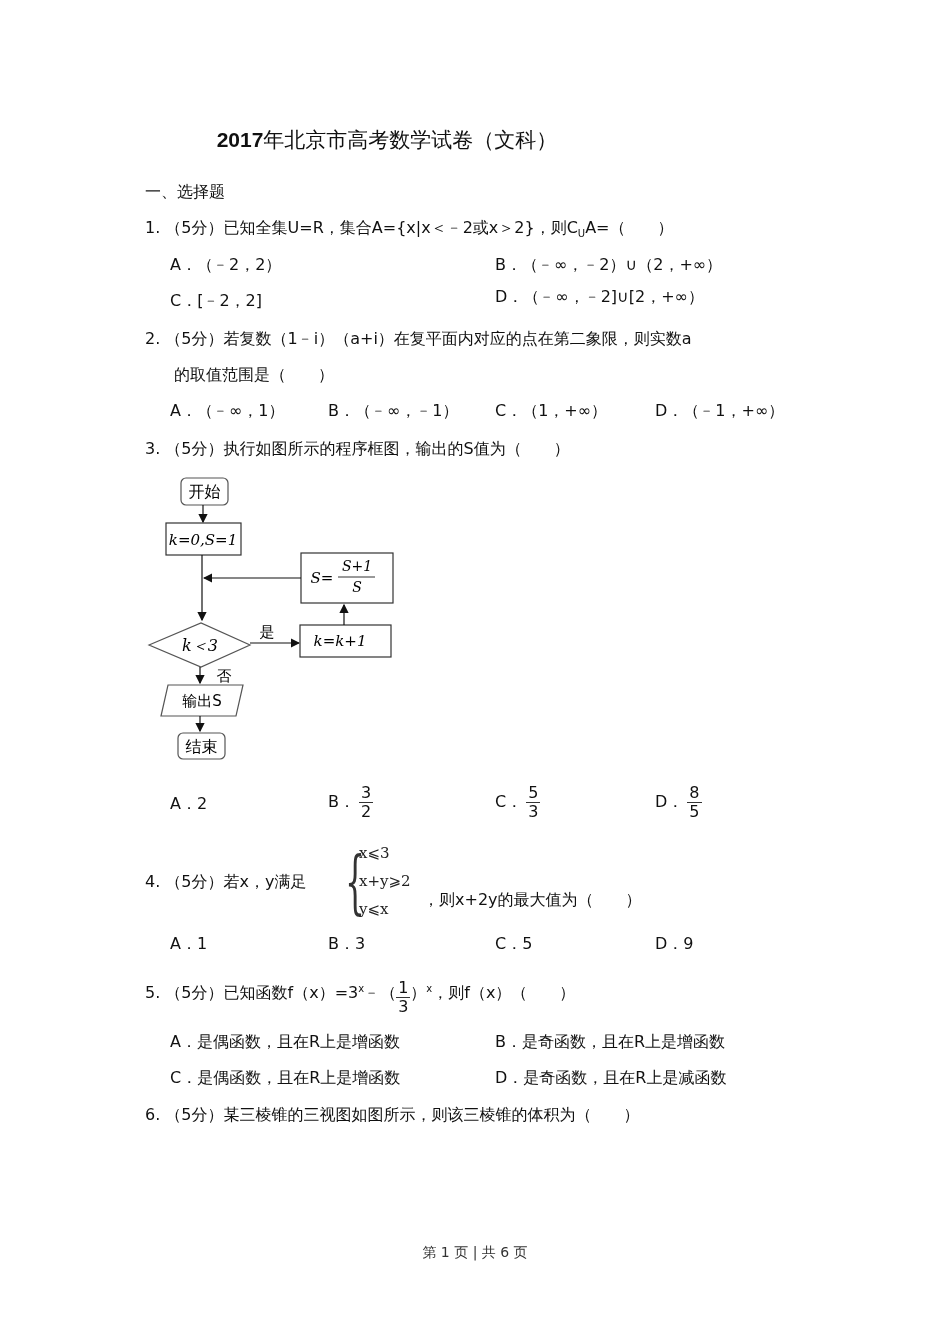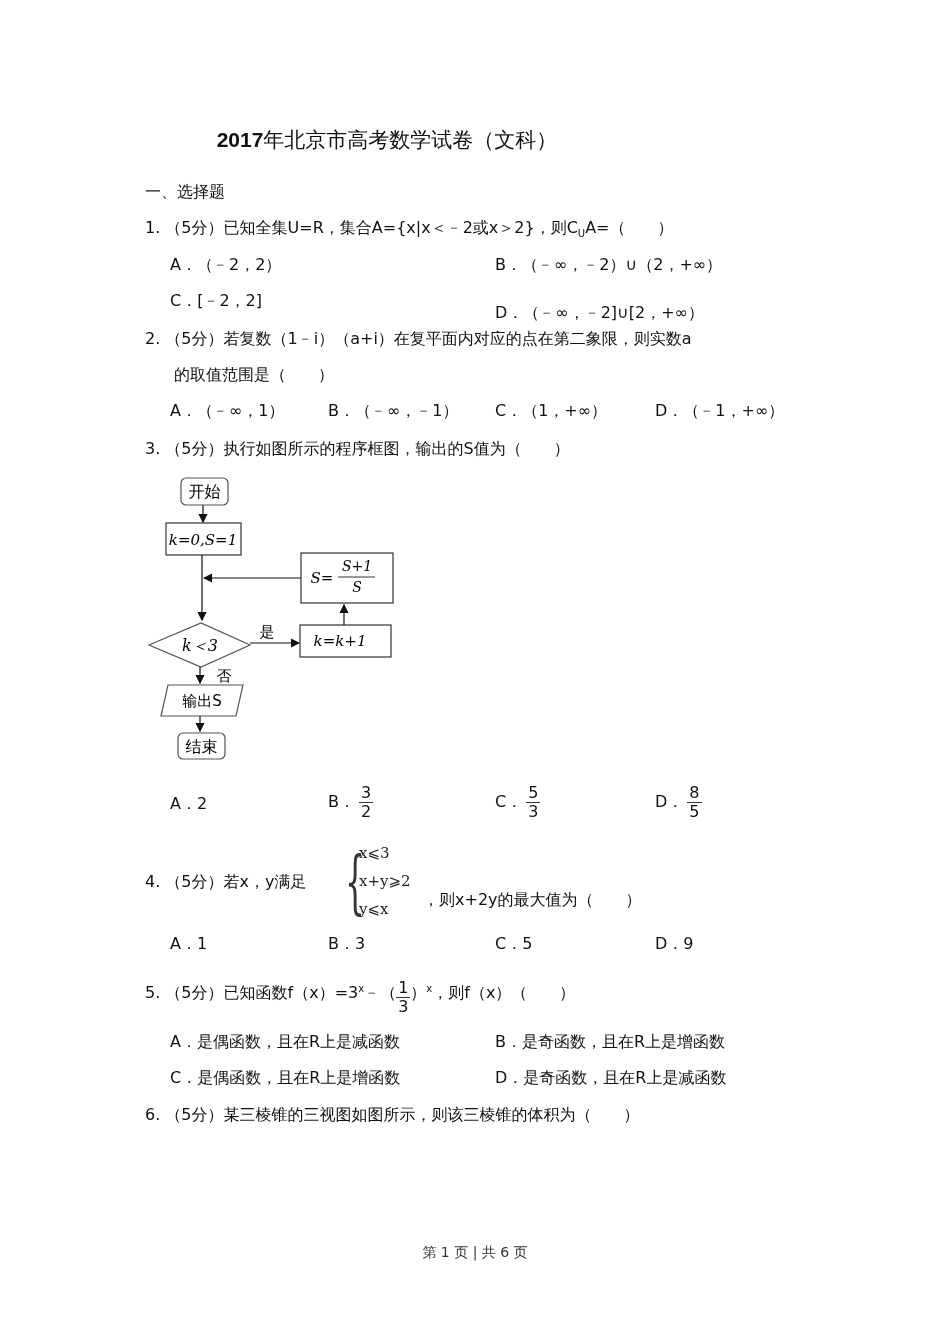--- a/index.html
+++ b/index.html
@@ -34,21 +34,21 @@
   </div>
 
   <div class="line sec">一、选择题</div>
 
   <div class="line q" style="top:217px;">
     <span>1.</span>&nbsp;<span>（5分）已知全集U=R，集合A={x|x＜﹣2或x＞2}，则C</span><sub class="cu">U</sub><span>A=（　　）</span>
   </div>
   <div class="opt" style="left:170px;top:254px;">A．（﹣2，2）</div>
   <div class="opt" style="left:495px;top:254px;">B．（﹣∞，﹣2）∪（2，+∞）</div>
   <div class="opt" style="left:170px;top:290px;">C．[﹣2，2]</div>
-  <div class="opt" style="left:495px;top:302px;">D．（﹣∞，﹣2]∪[2，+∞）</div>
+  <div class="opt" style="left:495px;top:286px;">D．（﹣∞，﹣2]∪[2，+∞）</div>
 
   <div class="line q" style="top:328px;">
     <span>2.</span>&nbsp;<span>（5分）若复数（1﹣i）（a+i）在复平面内对应的点在第二象限，则实数a</span>
   </div>
   <div class="line" style="left:174px;top:364px;">的取值范围是（　　）</div>
   <div class="opt" style="left:170px;top:400px;">A．（﹣∞，1）</div>
   <div class="opt" style="left:328px;top:400px;">B．（﹣∞，﹣1）</div>
   <div class="opt" style="left:495px;top:400px;">C．（1，+∞）</div>
   <div class="opt" style="left:655px;top:400px;">D．（﹣1，+∞）</div>
 
@@ -124,21 +124,21 @@
   </div>
   <div class="line" style="left:423px;top:871px;margin-top:18px;">，则x+2y的最大值为（　　）</div>
   <div class="opt" style="left:170px;top:933px;">A．1</div>
   <div class="opt" style="left:328px;top:933px;">B．3</div>
   <div class="opt" style="left:495px;top:933px;">C．5</div>
   <div class="opt" style="left:655px;top:933px;">D．9</div>
 
   <div class="line q" style="top:978px;">
     <span>5.</span>&nbsp;<span>（5分）已知函数f（x）=3</span><sup class="sm">x</sup><span>﹣（</span><span class="frac" style="margin-left:0;vertical-align:-14px;"><span class="n">1</span><span class="d">3</span></span><span>）</span><sup class="sm">x</sup><span>，则f（x）（　　）</span>
   </div>
-  <div class="opt" style="left:170px;top:1031px;">A．是偶函数，且在R上是减函数</div>
+  <div class="opt" style="left:170px;top:1031px;">A．是偶函数，且在R上是增函数</div>
   <div class="opt" style="left:495px;top:1031px;">B．是奇函数，且在R上是增函数</div>
   <div class="opt" style="left:170px;top:1067px;">C．是偶函数，且在R上是增函数</div>
   <div class="opt" style="left:495px;top:1067px;">D．是奇函数，且在R上是减函数</div>
 
   <div class="line q" style="top:1104px;">
     <span>6.</span>&nbsp;<span>（5分）某三棱锥的三视图如图所示，则该三棱锥的体积为（　　）</span>
   </div>
 
   <div class="footer">第 1 页 | 共 6 页</div>
 </div>

